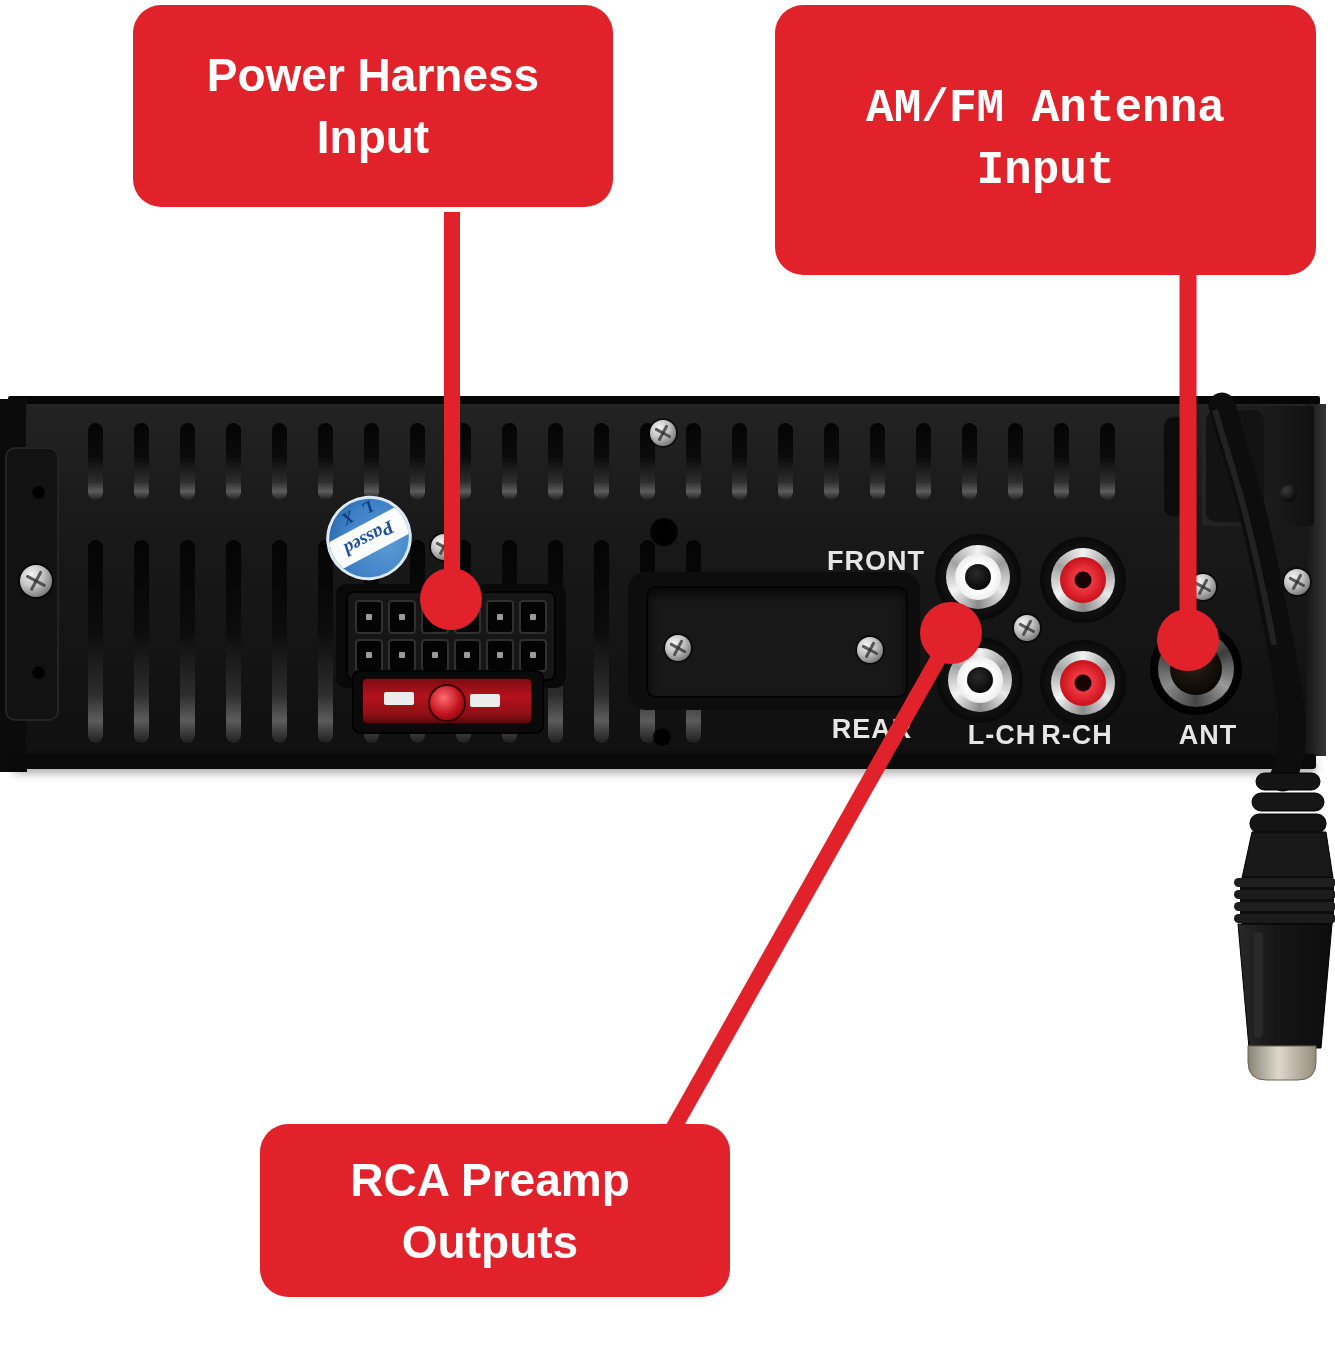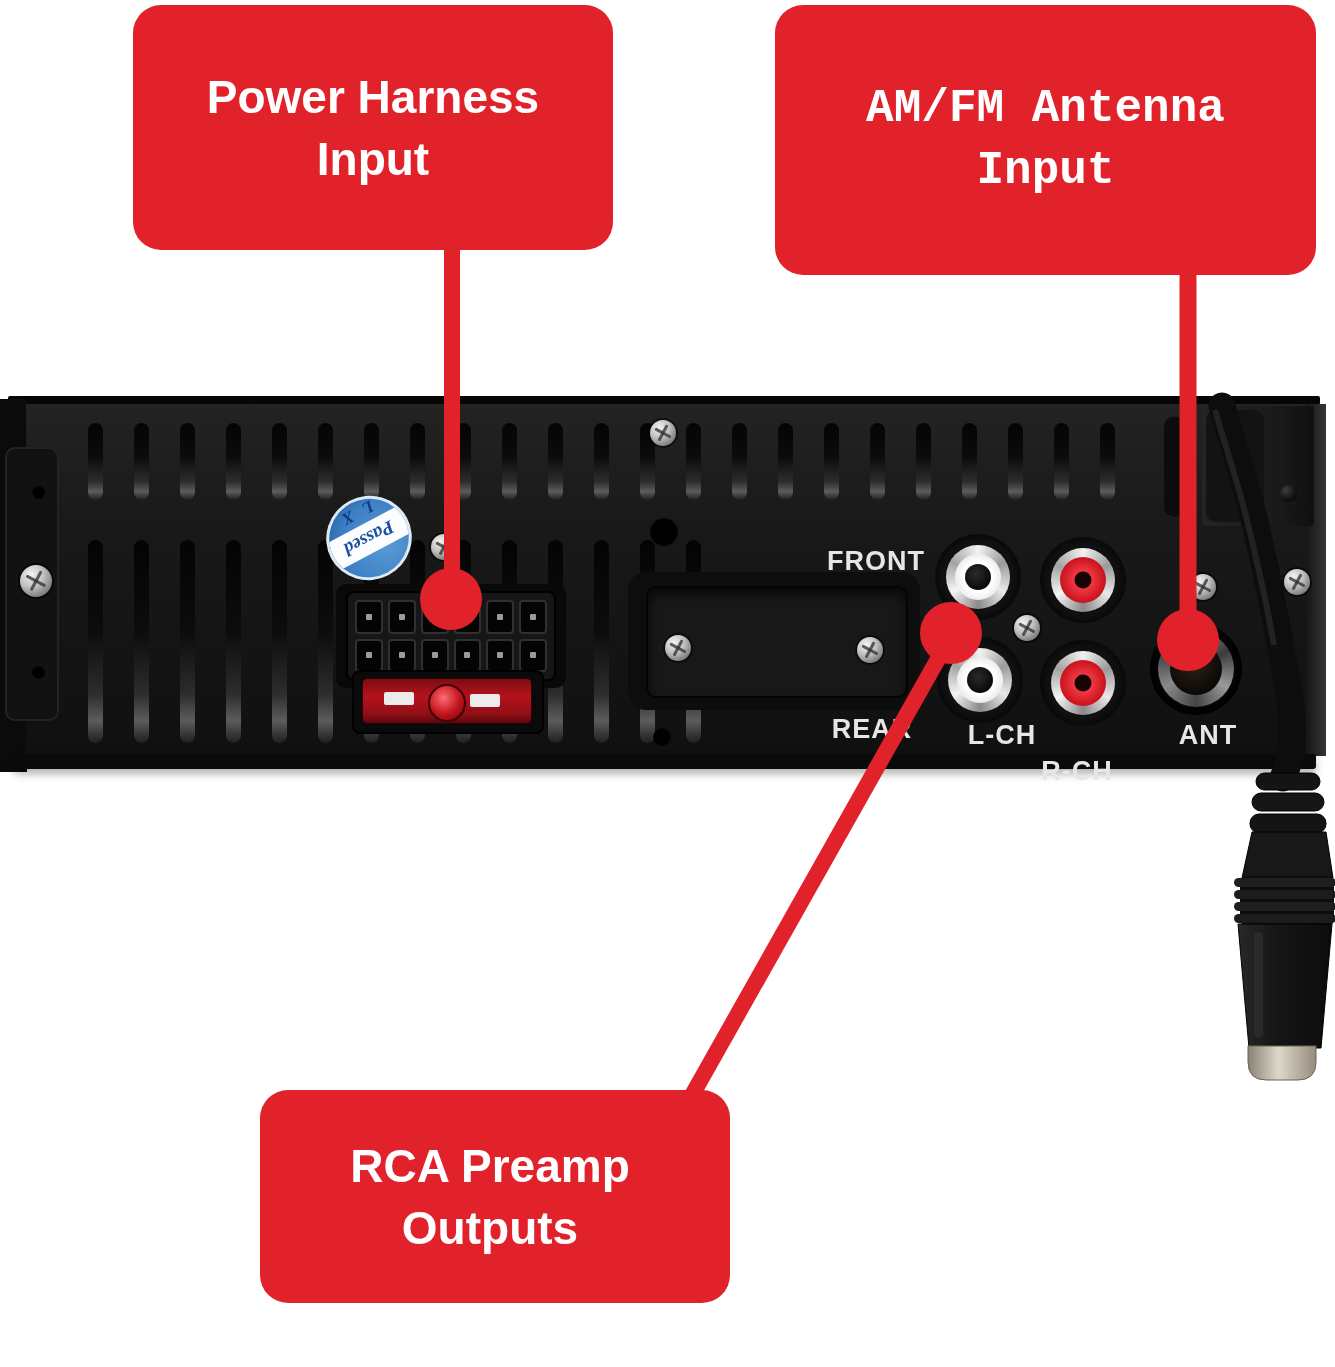--- a/index.html
+++ b/index.html
@@ -4,23 +4,23 @@
 <style>
   html,body{margin:0;padding:0;background:#fff;}
   .canvas{position:relative;width:1335px;height:1367px;background:#fff;overflow:hidden;
           font-family:"Liberation Sans",sans-serif;}
   .abs{position:absolute;}
 
   
   .callout{position:absolute;background:var(--callout-red,#e2222b);color:var(--callout-text,#fff);
            border-radius:28px;display:flex;align-items:center;justify-content:center;text-align:center;
            font-weight:bold;font-size:46px;line-height:62px;padding:0 34px;box-sizing:border-box;}
-  #co-power{left:133px;top:5px;width:480px;height:245px;}
+  #co-power{left:133px;top:5px;width:480px;height:202px;}
   #co-ant{left:775px;top:5px;width:541px;height:270px;font-family:Liberation Mono, monospace;}
-  #co-rca{left:260px;top:1090px;width:470px;height:213px;padding-left:24px;}
+  #co-rca{left:260px;top:1124px;width:470px;height:173px;padding-left:24px;}
 
   
   svg.layer{position:absolute;left:0;top:0;width:1335px;height:1367px;pointer-events:none;}
 
   
   .top-lip{left:8px;top:396px;width:1312px;height:9px;background:#060606;border-radius:2px;}
   .face{left:26px;top:404px;width:1288px;height:352px;
         background:linear-gradient(180deg,#232323 0%,#191919 35%,#101010 100%);}
   .right-edge{left:1306px;top:404px;width:20px;height:352px;
         background:linear-gradient(90deg,#161616,#353535);}
@@ -232,21 +232,21 @@
     </div>
 
     <div class="abs ant-socket">
       <div class="cc chrome"></div>
       <div class="cc hole"></div>
     </div>
 
     <span class="plabel" style="left:876px;top:546px;">FRONT</span>
     <span class="plabel" style="left:872px;top:714px;">REAR</span>
     <span class="plabel" style="left:1002px;top:720px;">L-CH</span>
-    <span class="plabel" style="left:1077px;top:720px;margin-top:36px;">R-CH</span>
+    <span class="plabel" style="left:1077px;top:720px;">R-CH</span>
     <span class="plabel" style="left:1208px;top:720px;">ANT</span>
 
     <div class="abs right-bar"></div>
     <div class="abs right-panel"></div>
     <div class="abs strain"></div>
     <div class="abs knob"></div>
 
     <svg class="layer" viewBox="0 0 1335 1367">
       <defs>
         <linearGradient id="gBody" x1="0" y1="0" x2="1" y2="0">

